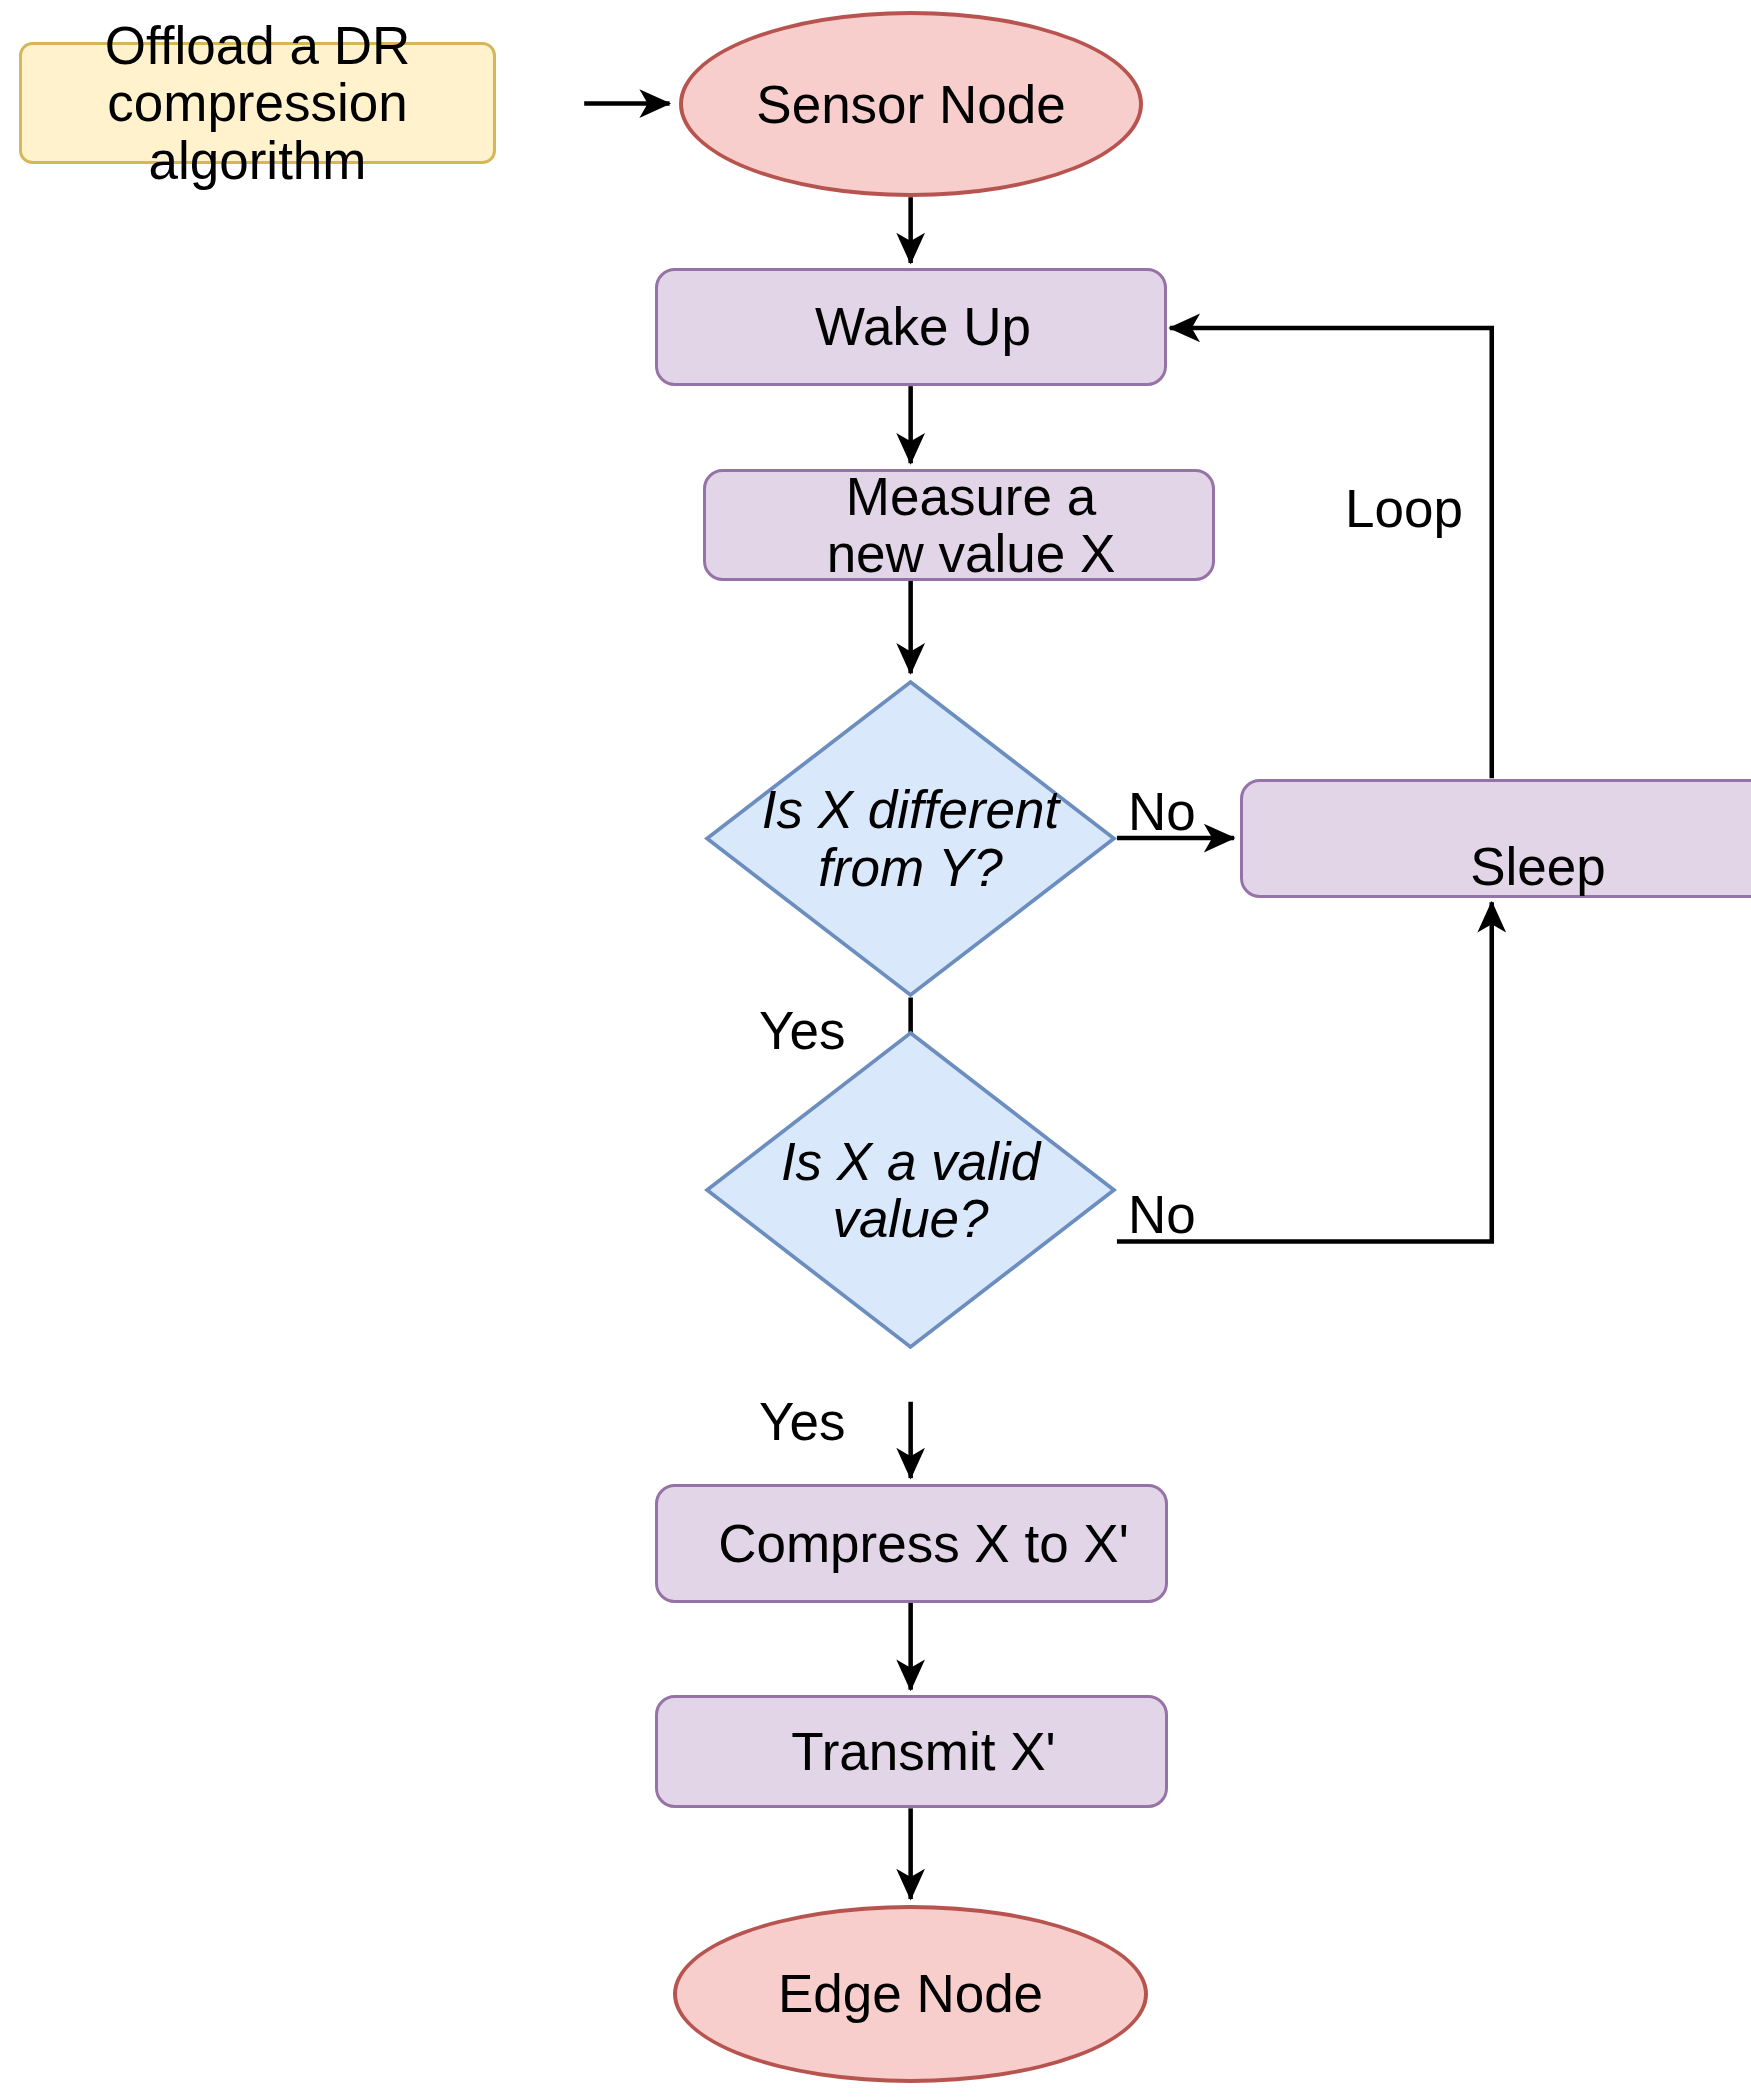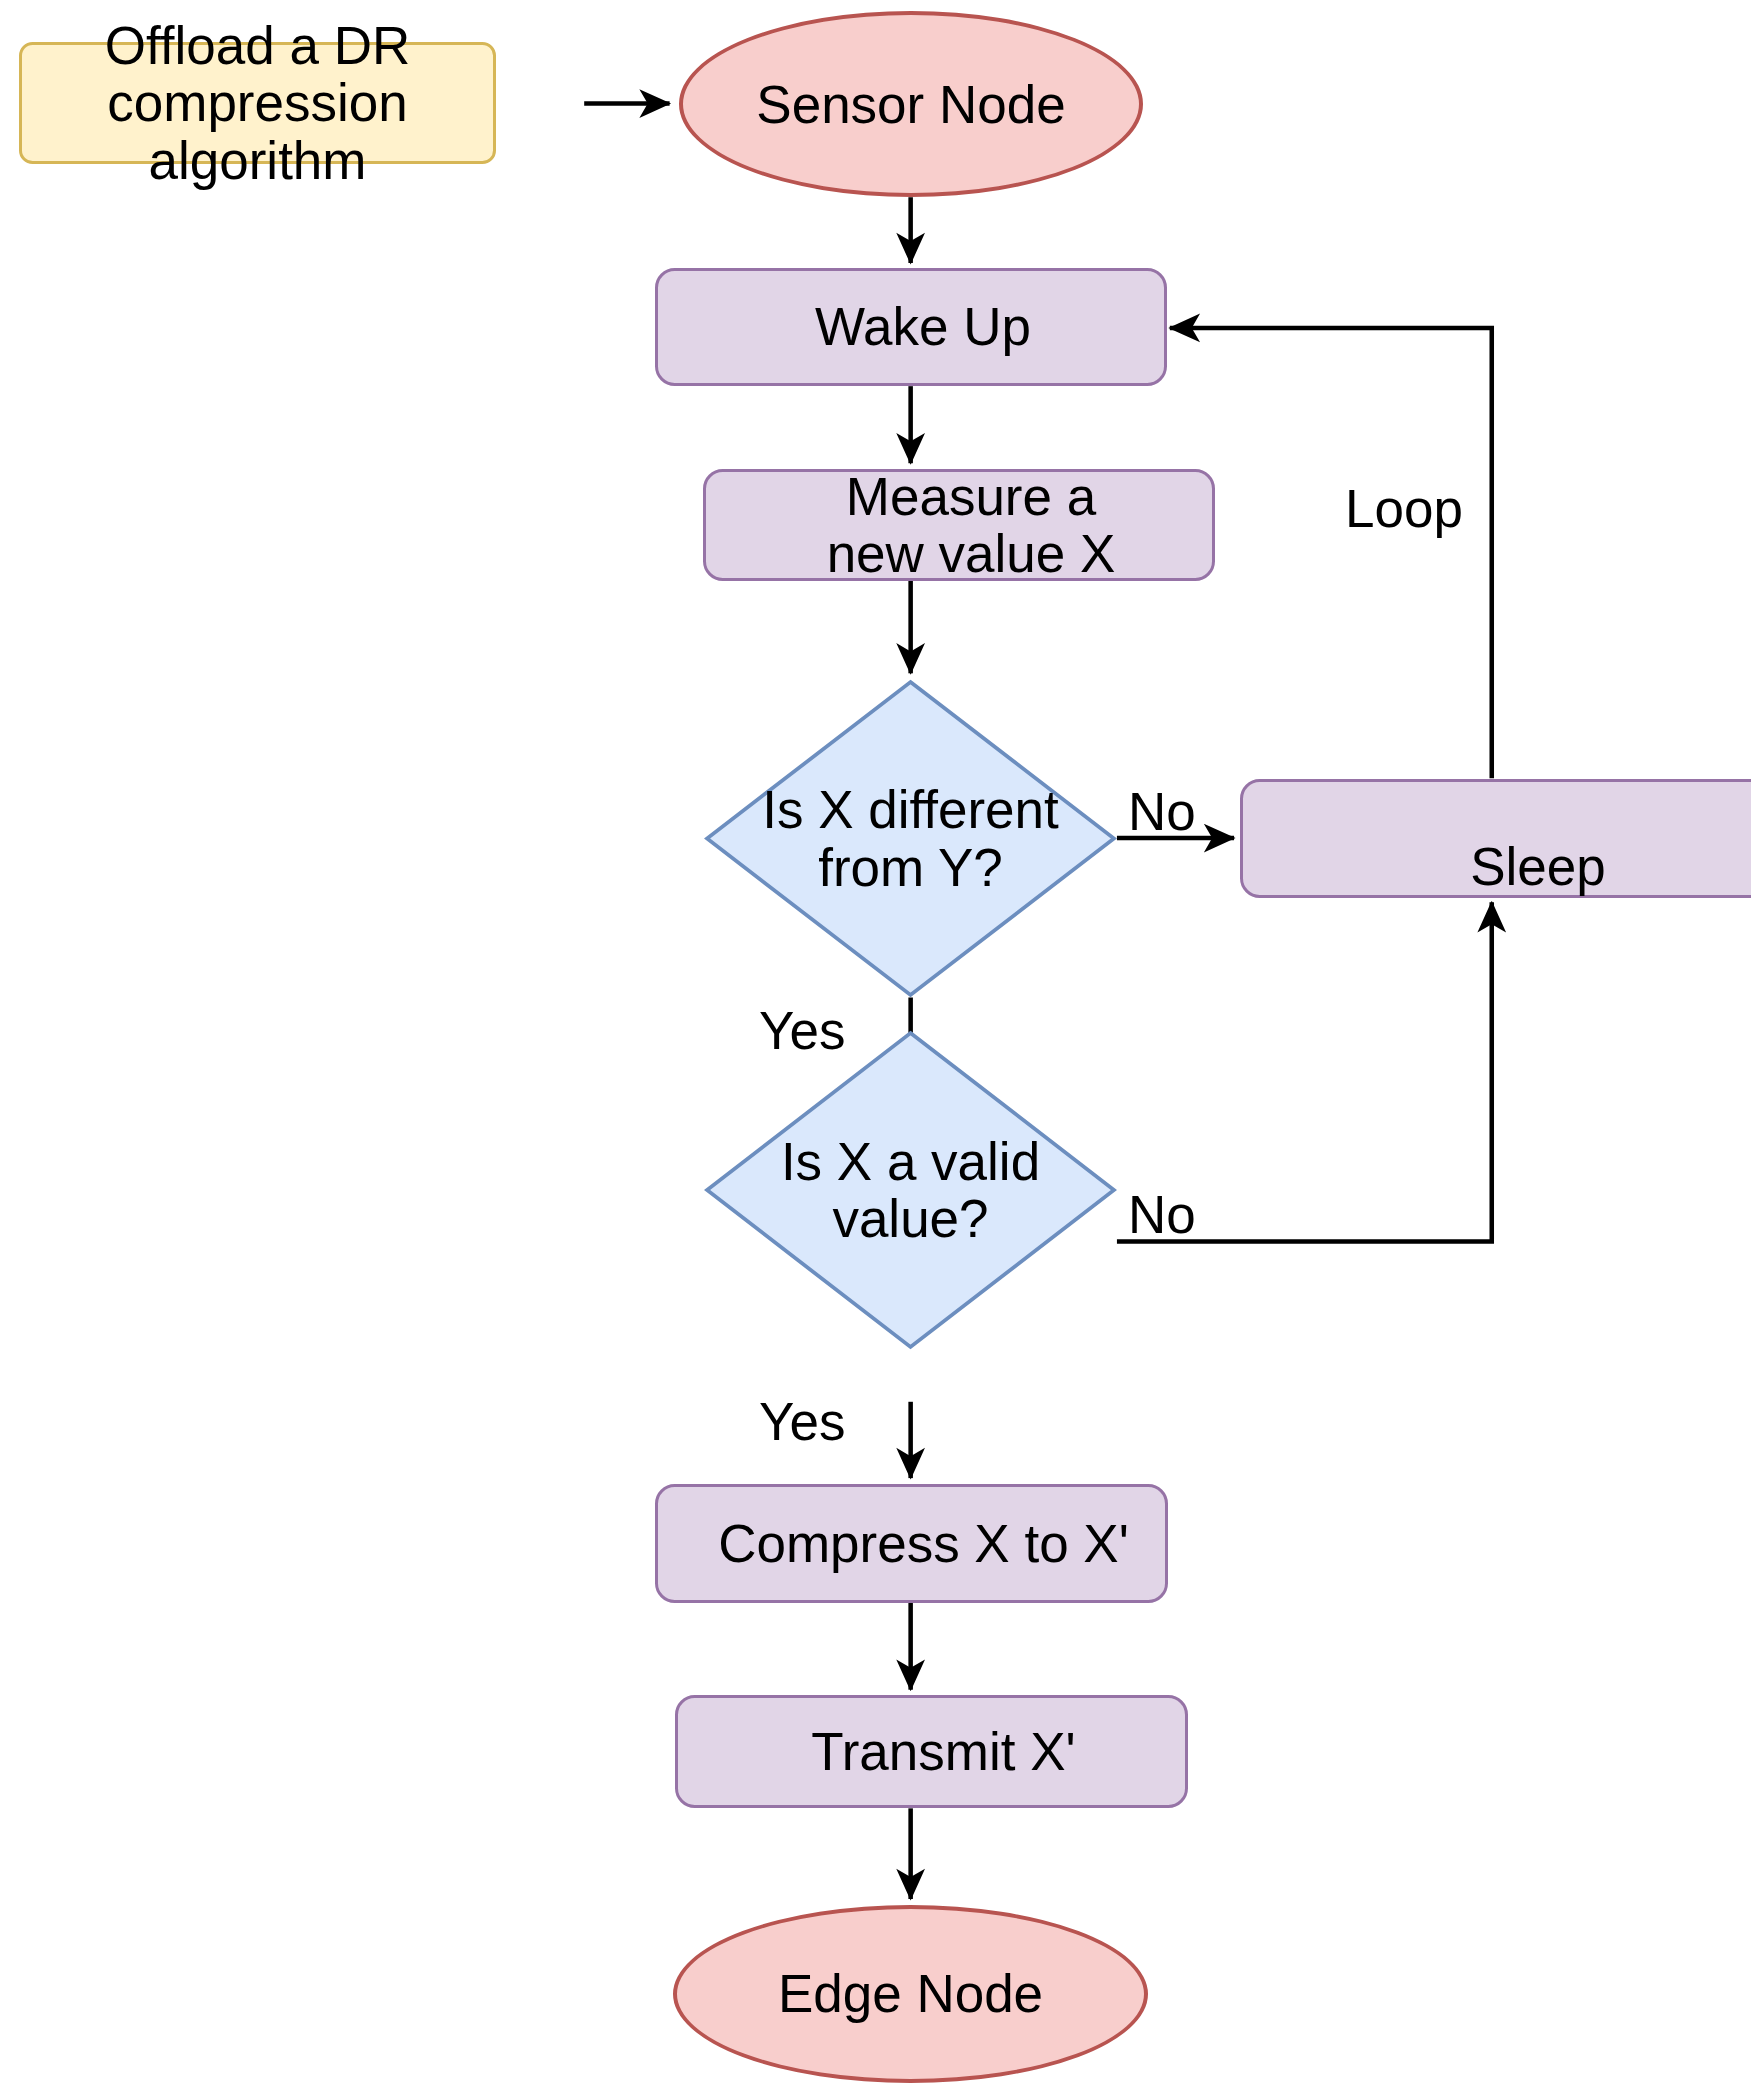--- a/index.html
+++ b/index.html
@@ -20,21 +20,21 @@
     text-align: center;
     font-size: 53px; line-height: 1.08;
     white-space: pre-line;
     box-sizing: border-box;
   }
   .rect { border: 3.8px solid; border-radius: 19.7px; }
   .rect.start   { background: #FFF2CC; border-color: #D6B656; border-radius: 13.6px; }
   .rect.process { background: #E1D5E7; border-color: #9673A6; padding-left: 24px; }
   .ellipse { background: #F8CECC; border: 4.5px solid #B85450; border-radius: 50%; justify-content: center; }
 
-  .diamond { background: transparent; }
+  .diamond { background: transparent; font-style: italic; }
   .diamond .shape { position: absolute; left: 0; top: 0; width: 100%; height: 100%; }
   .diamond .shape polygon { fill: #DAE8FC; stroke: #6C8EBF; stroke-width: 5; }
   .diamond .label { position: relative; }
 
   .edge-label {
     position: absolute;
     font-size: 53px; line-height: 1;
     white-space: nowrap;
   }
 </style>
@@ -95,21 +95,21 @@
     <polygon points="273,4 542,212 273,420 4,212"></polygon>
   </svg>
   <div class="label">Is X a valid
 value?</div>
 </div>
 
 <div class="node rect process" style="left:655px; top:1484px; width:513px; height:119px;">
   <div class="label">Compress X to X'</div>
 </div>
 
-<div class="node rect process" style="left:655px; top:1695px; width:513px; height:113px;margin-left:20px;">
+<div class="node rect process" style="left:655px; top:1695px; width:513px; height:113px;">
   <div class="label">Transmit X'</div>
 </div>
 
 <div class="node ellipse" style="left:673px; top:1905px; width:475px; height:178px;">
   <div class="label">Edge Node</div>
 </div>
 
 <div class="edge-label" style="left:1128px; top:785px;">No</div>
 <div class="edge-label" style="left:759px; top:1004px;">Yes</div>
 <div class="edge-label" style="left:1128px; top:1188px;">No</div>

